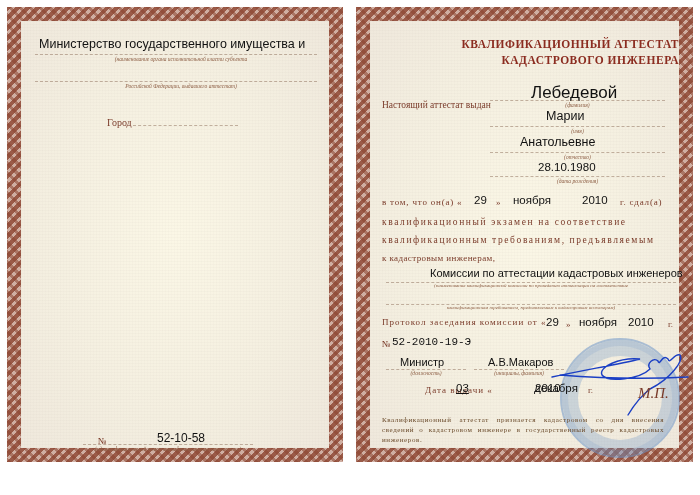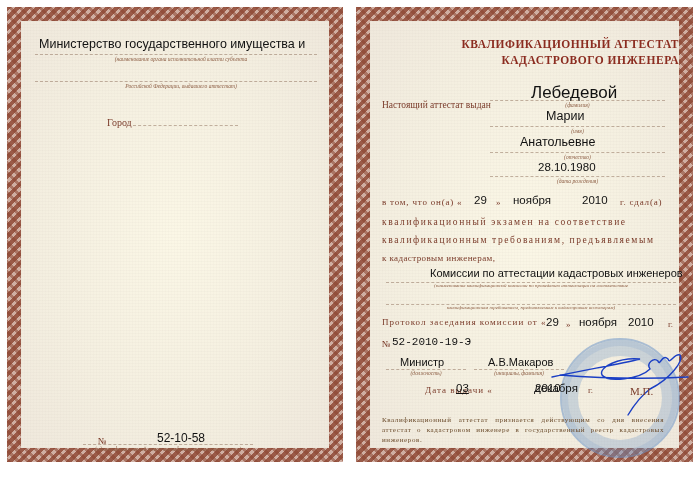--- a/index.html
+++ b/index.html
@@ -108,17 +108,17 @@
     <div class="abs cap" style="left:16px;top:349px;width:80px;">(должность)</div>
     <div class="abs fill" style="left:110px;top:335px;font-size:11px;margin-left:8px;">А.В.Макаров</div>
     <div class="line" style="left:104px;top:348px;width:90px;"></div>
     <div class="abs cap" style="left:104px;top:349px;width:90px;">(инициалы, фамилия)</div>
 
     <div class="abs serif" style="left:12px;top:364px;font-size:9px;letter-spacing:1px;margin-left:43px;">Дата выдачи «</div>
     <div class="abs fill" style="left:86px;top:361px;font-size:11.5px;text-decoration:underline;">03</div>
     <div class="abs fill" style="left:132px;top:361px;font-size:11.5px;margin-left:32px;">декабря</div>
     <div class="abs fill" style="left:165px;top:361px;font-size:11.5px;">2010</div>
     <div class="abs serif" style="left:218px;top:364px;font-size:9px;">г.</div>
-    <div class="abs serif" style="left:260px;top:364px;font-size:11px;">М.П.</div>
+    <div class="abs serif" style="left:268px;top:364px;font-size:15px;font-style:italic;">М.П.</div>
 
-    <div class="abs fine" style="left:12px;top:394px;width:282px;text-align:justify;">Квалификационный аттестат признается действующим со дня внесения аттестат о кадастровом инженере в государственный реестр кадастровых инженеров.</div>
+    <div class="abs fine" style="left:12px;top:394px;width:282px;text-align:justify;">Квалификационный аттестат признается кадастровом со дня внесения сведений о кадастровом инженере в государственный реестр кадастровых инженеров.</div>
   </div>
 </div>
 
 </body></html>

